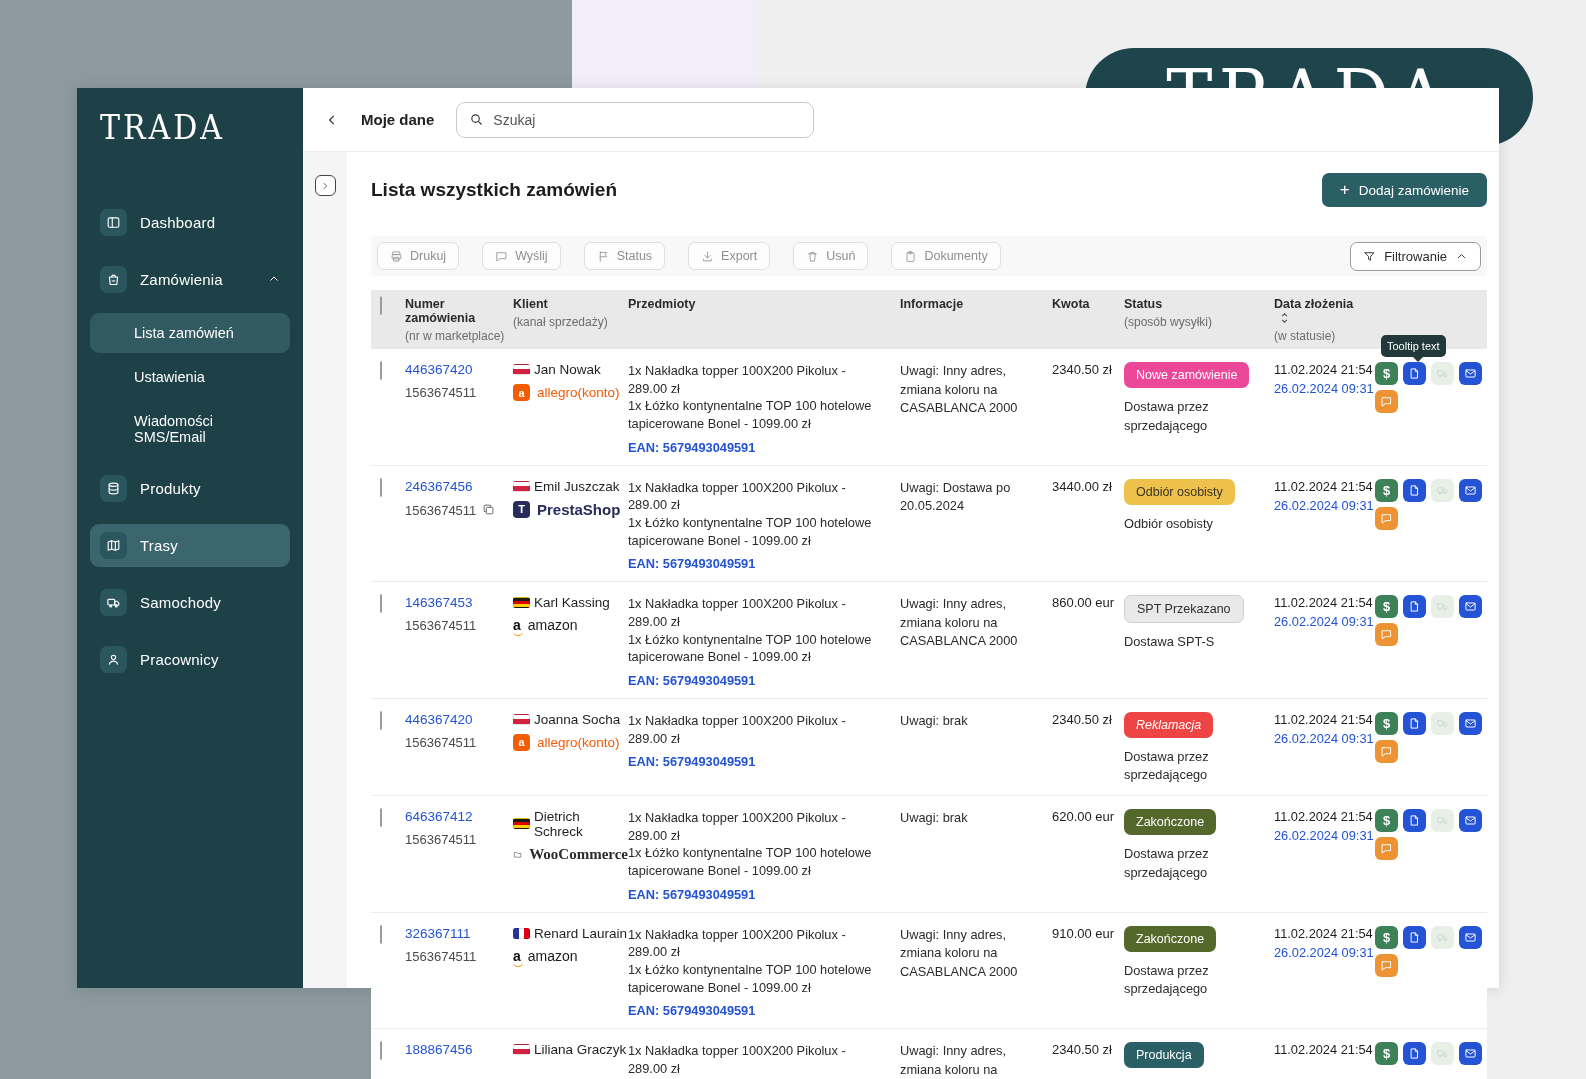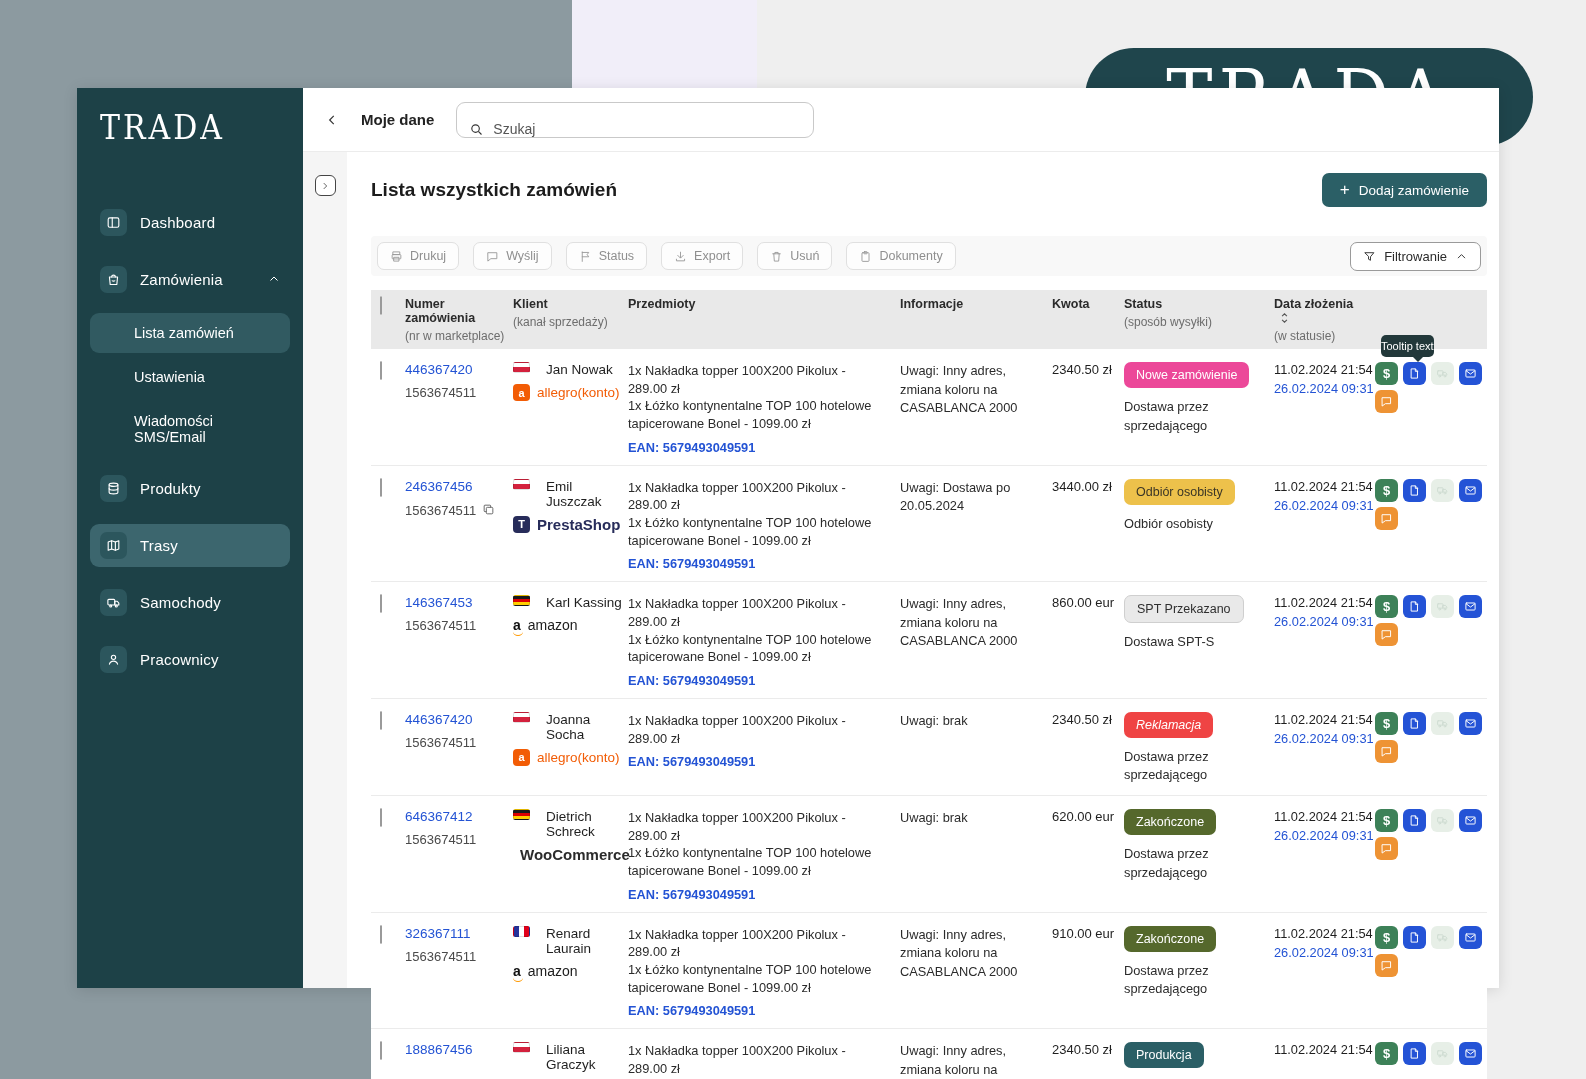--- a/index.html
+++ b/index.html
@@ -40,41 +40,41 @@
   .sub-item.selected { background:var(--sidebar-active,#315a61); }
 
   
   .main { flex:1; display:flex; flex-direction:column; min-width:0; }
   .topbar { height:64px; background:#fff; border-bottom:1px solid #ececec; display:flex; align-items:center;
     padding:0 24px 0 22px; gap:22px; flex-shrink:0; }
   .back-btn { display:flex; align-items:center; cursor:pointer; }
   .back-btn svg { width:14px; height:14px; stroke:#333; fill:none; stroke-width:2; }
   .topbar-title { font-size:15px; font-weight:700; }
   .search-box { width:358px; height:36px; border:1px solid #c9c9c9; border-radius:9px; display:flex;
-    align-items:flex-end; padding:0 12px; gap:9px; background:#fff; }
+    align-items:center; padding:0 12px; gap:9px; background:#fff; }
   .search-box svg { width:15px; height:15px; stroke:#333; fill:none; stroke-width:1.8; flex-shrink:0; }
   .search-box input { border:none; outline:none; font-size:14px; font-family:inherit; color:#333; width:100%; background:transparent; }
   .search-box input::placeholder { color:#555; }
 
   .below { flex:1; display:flex; min-height:0; }
   .rail { width:44px; background:#f5f5f5; flex-shrink:0; display:flex; justify-content:center; padding-top:23px; }
   .collapse-btn { width:21px; height:21px; border:1.5px solid #454545; border-radius:6px; background:#fff;
     display:flex; align-items:center; justify-content:center; cursor:pointer; }
   .collapse-btn svg { width:10px; height:10px; stroke:#454545; fill:none; stroke-width:2; }
 
   .content { flex:1; padding:20px 12px 0 24px; min-width:0; }
 
   .title-row { display:flex; align-items:center; justify-content:space-between; height:36px; }
   .page-title { font-size:19px; font-weight:700; color:#1c1c1c; }
   .add-btn { background:var(--accent-teal,#2b5f66); color:#fff; border:none; border-radius:7px;
     height:34px; padding:0 18px; font-size:13.5px; font-family:inherit; display:flex; align-items:center; gap:9px; cursor:pointer; }
   .add-btn .plus { font-size:17px; font-weight:400; }
 
   .toolbar { margin-top:28px; background:#f8f8f8; border-radius:4px; height:40px; display:flex;
-    align-items:center; padding:0 6px; gap:14px; }
+    align-items:center; padding:0 6px; gap:23px; }
   .tool-btn { background:#fdfdfd; border:1px solid #e0e0e0; color:#8f8f8f; border-radius:7px; height:28px;
     padding:0 12px; font-size:12.5px; font-family:inherit; display:flex; align-items:center; gap:7px; cursor:pointer; }
   .tool-btn svg { width:13px; height:13px; stroke:#9a9a9a; fill:none; stroke-width:1.7; stroke-linecap:round; stroke-linejoin:round; }
   .filter-btn { margin-left:auto; background:#fff; border:1px solid #9a9a9a; color:#2b2b2b; border-radius:7px;
     height:29px; padding:0 12px; font-size:13px; font-family:inherit; display:flex; align-items:center; gap:8px; cursor:pointer; }
   .filter-btn svg { width:13px; height:13px; stroke:#2b2b2b; fill:none; stroke-width:1.7; stroke-linecap:round; stroke-linejoin:round; }
 
   
   .grid-row { display:grid; grid-template-columns:34px 108px 115px 272px 152px 72px 150px 101px 1fr; }
   .thead { margin-top:14px; background:#e9e9e9; min-height:44px; align-items:flex-start; padding:7px 0 6px 0; }
@@ -86,42 +86,42 @@
   .trow { border-bottom:1px solid #ebebeb; padding:13px 0 10px 0; min-height:79px; align-items:flex-start; background:#fff; }
 
   .cb { width:16px; height:16px; border:1.5px solid #9a9a9a; border-radius:4px; background:#fff; margin:2px 0 0 9px; cursor:pointer; }
   .thead .cb { margin-top:1px; }
 
   .order-link { color:var(--link-blue,#2353d4); font-size:13.5px; cursor:pointer; }
   .mp-row { display:flex; align-items:center; gap:6px; margin-top:8px; }
   .mp-no { color:#4a4a4a; font-size:13px; }
   .copy-ic svg { width:13px; height:13px; stroke:#555; fill:none; stroke-width:1.6; cursor:pointer; }
 
-  .client-line { display:flex; gap:16px; }
+  .client-line { display:flex; align-items:center; gap:4px; }
   .flag { width:17px; height:11px; border-radius:2.5px; flex-shrink:0; border:.5px solid rgba(0,0,0,.12); }
   .flag-pl { background:linear-gradient(180deg,#fff 45%,#d4213d 45%); }
   .flag-de { background:linear-gradient(180deg,#1a1a1a 33%,#d00 33%,#d00 66%,#ffce00 66%); }
   .flag-fr { background:linear-gradient(90deg,#26339b 33%,#fff 33%,#fff 66%,#e1001a 66%); }
   .client-name { font-size:13.5px; font-weight:500; color:#1f1f1f; }
   .channel-line { display:flex; align-items:center; gap:7px; margin-top:7px; }
   .ch-sq { width:17px; height:17px; border-radius:4px; display:none; align-items:center; justify-content:center;
     color:#fff; font-size:11px; font-weight:700; flex-shrink:0; }
   .ch-glyph { display:none; position:relative; font-size:14px; font-weight:700; color:#111; line-height:1; }
   .ch-glyph::after { content:""; position:absolute; left:0; right:-2px; bottom:-4px; height:5px;
     border-bottom:1.6px solid #f90; border-radius:0 0 70% 70%/0 0 100% 100%; }
   .ch-folder { display:none; width:15px; height:13px; stroke:#555; fill:none; stroke-width:1.6; }
   .ch-label { font-size:13.5px; }
   .ch-allegro .ch-sq { display:flex; background:var(--allegro-orange,#f25c05); }
   .ch-allegro .ch-label { color:var(--allegro-orange,#f25c05); }
   .ch-prestashop .ch-sq { display:flex; background:var(--prestashop-navy,#272c5a); }
   .ch-prestashop .ch-label { color:var(--prestashop-navy,#272c5a); font-weight:700; font-size:15px; }
   .ch-amazon .ch-glyph { display:inline-block; }
   .ch-amazon .ch-label { color:#1c1c1c; font-size:14px; }
   .ch-woocommerce .ch-folder { display:block; }
-  .ch-woocommerce .ch-label { color:#2b2b2b; font-weight:600; font-size:15px; }
+  .ch-woocommerce .ch-label { color:#2b2b2b; font-weight:600; font-size:15px;font-family:Liberation Serif, serif; }
 
   .items-cell { padding-right:22px; }
   .item-line { font-size:12.8px; color:#2b2b2b; line-height:1.38; }
   .ean-link { font-size:12.8px; color:var(--link-blue,#2353d4); font-weight:700; margin-top:7px; cursor:pointer; }
 
   .info-cell { font-size:12.8px; color:#2b2b2b; line-height:1.45; padding-right:18px; }
   .amount-cell { font-size:13px; color:#1f1f1f; }
 
   .status-badge { display:inline-block; font-size:12.5px; font-weight:500; padding:6px 12px; border-radius:7px; white-space:nowrap; }
   .ship-text { font-size:12.8px; color:#2b2b2b; margin-top:10px; line-height:1.45; padding-right:10px; }
@@ -133,21 +133,21 @@
   .act-btn { width:23px; height:23px; border-radius:6px; border:none; display:flex; align-items:center;
     justify-content:center; cursor:pointer; color:#fff; flex-shrink:0; }
   .act-btn svg { width:13px; height:13px; stroke:#fff; fill:none; stroke-width:1.8; stroke-linecap:round; stroke-linejoin:round; }
   .act-dollar { background:var(--icon-green,#3d8158); font-size:13px; font-weight:600; font-family:inherit; }
   .act-doc,.act-mail { background:var(--icon-blue,#2453d6); }
   .act-truck { background:var(--icon-disabled,#e7efe7); }
   .act-truck svg { stroke:#cfdcd2; }
   .act-chat { background:var(--icon-orange,#ee9334); }
 
   .tooltip { position:absolute; top:-27px; left:6px; background:var(--tooltip-bg,#22383a); color:#fff;
-    font-size:11px; padding:5px 0; border-radius:5px; white-space:nowrap; z-index:5; }
+    font-size:11px; padding:5px 6px; border-radius:5px; white-space:nowrap; z-index:5; }
   .tooltip::after { content:""; position:absolute; left:32px; top:100%; border:5px solid transparent; border-top-color:var(--tooltip-bg,#22383a); }
 </style>
 </head>
 <body>
 
 <div class="bg-band bg-left"></div>
 <div class="bg-band bg-mid"></div>
 
 <div class="brand-pill">
   <span class="brand-text">TRADA</span>

